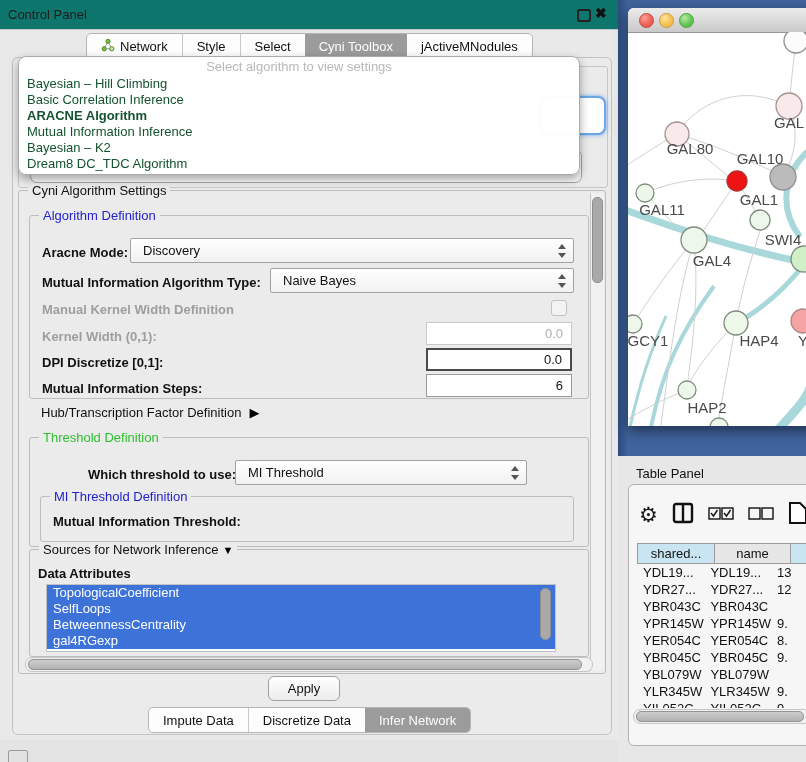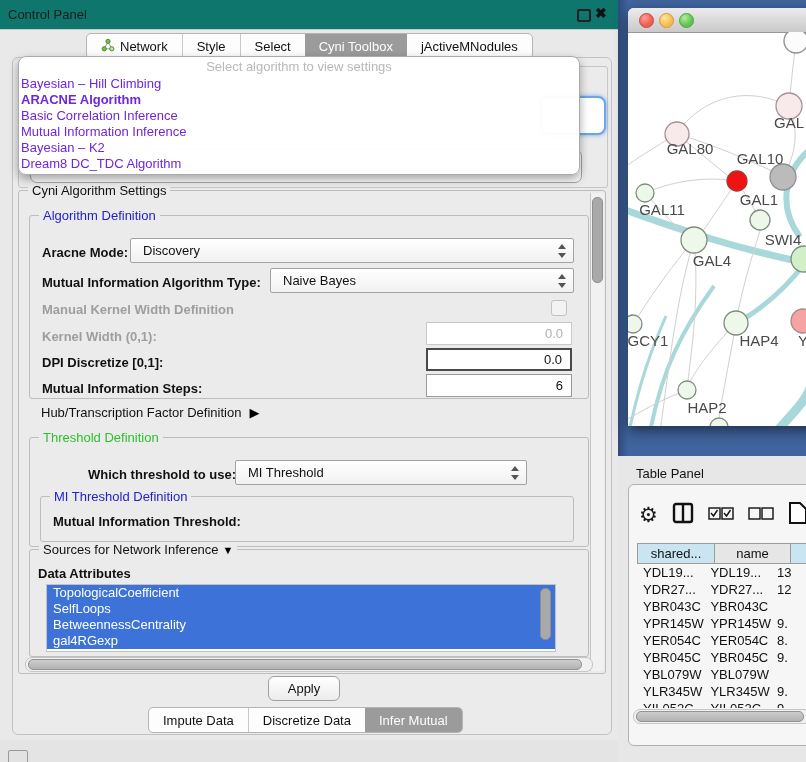--- a/index.html
+++ b/index.html
@@ -41,21 +41,21 @@
                     box-shadow:0 0 4px rgba(90,150,230,.8)}
   .ghost-combo-gray{left:30px;top:149px;width:540px;height:32px;background:#fbfbfb;
                     border:1px solid #a6a6a6;border-radius:7px;font-size:13px;
                     color:#9a9a9a;display:flex;align-items:center;padding-left:10px}
 
   
   .popup{left:18px;top:56px;width:560px;height:117px;background:rgba(255,255,255,.97);
          border:1px solid #ababab;border-radius:8px;z-index:30;
          box-shadow:0 4px 10px rgba(0,0,0,.35);overflow:hidden}
   .popup .prompt{height:17px;text-align:center;font-size:13px;color:#b8b8b8;padding-top:2px}
-  .popup .opt{height:16px;line-height:16px;font-size:13px;color:#6d28d9;padding-left:2px;white-space:nowrap}
+  .popup .opt{height:16px;line-height:16px;font-size:13px;color:#14532d;padding-left:8px;white-space:nowrap}
   .popup .opt.bold{font-weight:bold}
 
   
   .group{position:absolute;border:1px solid #bdbdbd;border-radius:3px;background:#ebebeb}
   .group > .gtitle{position:absolute;top:-8px;left:9px;background:#ebebeb;
                    padding:0 4px;font-size:13px;color:#111;white-space:nowrap}
   .gtitle.blue{color:#2222cc}
   .gtitle.green{color:#2ebf2e}
 
   .settings{left:18px;top:190px;width:586px;height:482px}
@@ -255,41 +255,41 @@
 
     <div class="scroll-track-h" style="left:6px;top:466px;width:566px;height:13px">
       <div class="hthumb" style="left:2px;top:1px;width:552px"></div>
     </div>
   </div>
 
   <div class="abs popup">
     <div class="prompt">Select algorithm to view settings</div>
     <div id="dropdown-items">
         <div class="opt">Bayesian – Hill Climbing</div>
+        <div class="opt">Basic Correlation Inference</div>
         <div class="opt bold">ARACNE Algorithm</div>
-        <div class="opt">Basic Correlation Inference</div>
         <div class="opt">Mutual Information Inference</div>
         <div class="opt">Bayesian – K2</div>
         <div class="opt">Dream8 DC_TDC Algorithm</div>
       </div>
   </div>
 
   <div class="abs apply-btn">
     <span>Apply</span>
   </div>
 
   <div class="abs tabgroup bottom-tabs" id="bottom-tabs">
       <div class="tab">
         <span>Impute Data</span>
       </div>
       <div class="tab">
         <span>Discretize Data</span>
       </div>
       <div class="tab sel">
-        <span>Infer Mutual</span>
+        <span>Infer Network</span>
       </div>
     </div>
 </div>
 
 <div class="abs corner-btn"></div>
 
 <div class="abs desktop">
   <div class="abs net-window" style="left:10px;top:8px">
     <div class="net-titlebar">
       <span class="tl red"></span>

